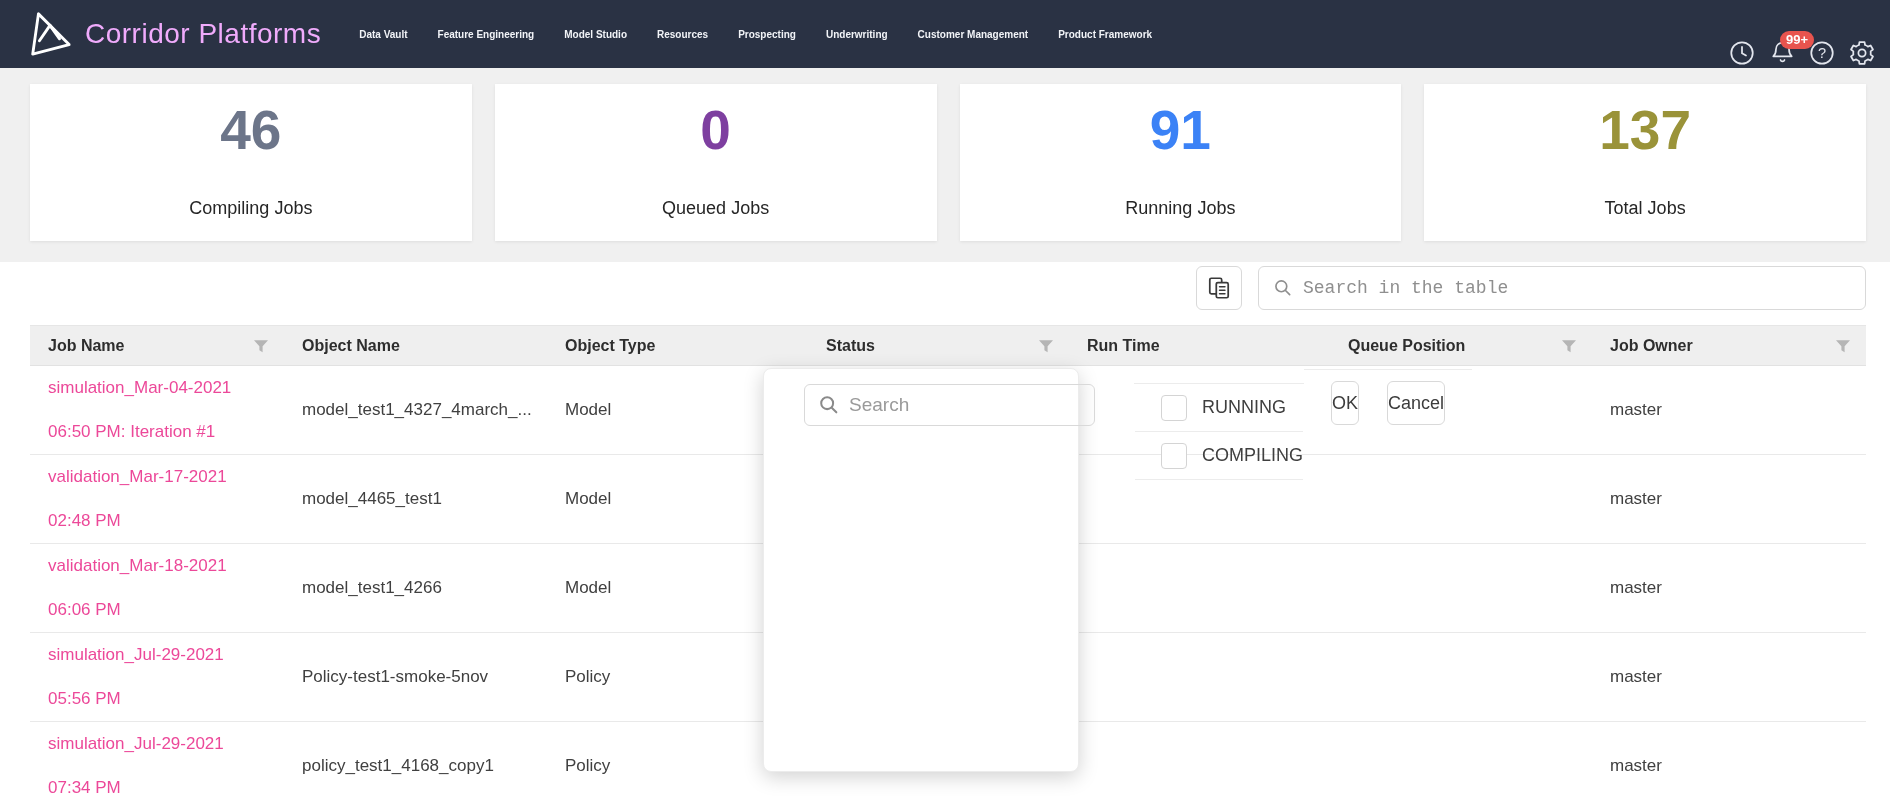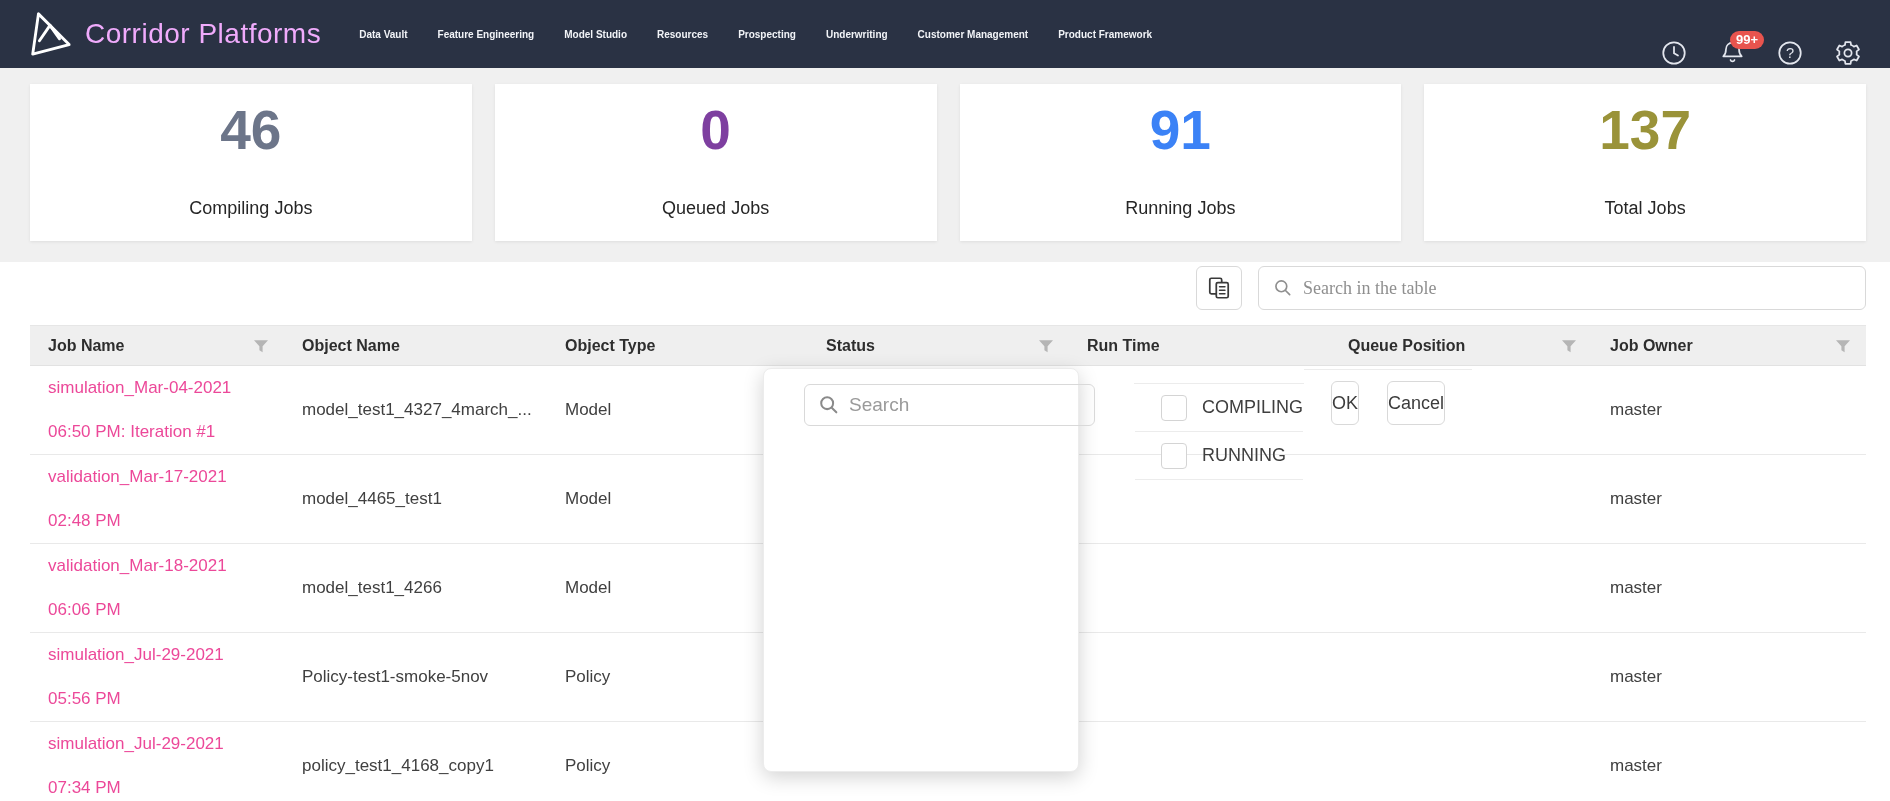--- a/index.html
+++ b/index.html
@@ -6,21 +6,21 @@
   html,body { width:1890px; height:801px; overflow:hidden; background:#f0f0f0;
     font-family:"Liberation Sans","DejaVu Sans",sans-serif; }
 
   
   .navbar { position:absolute; left:0; top:0; width:1890px; height:68px;
     background:#2a3244; display:flex; align-items:center; z-index:20; }
   .brand { display:flex; align-items:center; margin-left:26px; gap:13px; }
   .brand-text { color:#f0abfc; font-size:28px; font-weight:400; letter-spacing:.5px; white-space:nowrap; }
   .mainnav { display:flex; align-items:center; margin-left:38px; gap:30px; }
   .mainnav .navitem { color:#f2f4f8; font-size:10px; font-weight:700; white-space:nowrap; cursor:pointer; }
-  .nav-right { margin-left:auto; display:flex; align-items:center; gap:30px; padding-right:28px;margin-top:37px; }
+  .nav-right { margin-left:auto; display:flex; align-items:center; gap:12px; padding-right:14px;margin-top:37px; }
   .nav-icon { position:relative; width:28px; height:28px; display:flex; align-items:center; justify-content:center; cursor:pointer; }
   .badge { position:absolute; top:-8px; left:12px; background:#e8544e; color:#fff;
     font-size:13px; font-weight:700; border-radius:9px; padding:2px 6px; line-height:1.15; }
   .user-chip { display:flex; align-items:center; gap:10px; height:46px; padding:0 9px 0 16px;
     border:1px solid #4d5669; border-radius:9px; cursor:pointer; }
   .user-name { color:#fff; font-size:19px; font-weight:700; }
   .avatar { width:31px; height:31px; border-radius:50%; background:#5b6478; color:#fff;
     font-size:16px; display:flex; align-items:center; justify-content:center; }
 
   
@@ -32,21 +32,21 @@
   .card-label { font-size:18px; color:#262626; }
 
   
   .panel { position:absolute; left:0; top:262px; width:1890px; height:539px; background:#fff; }
   .col-chooser-btn { position:absolute; left:1196px; top:4px; width:46px; height:44px; background:#fff;
     border:1px solid #d9d9d9; border-radius:6px; display:flex; align-items:center; justify-content:center; cursor:pointer; }
   .table-search { position:absolute; left:1258px; top:4px; width:608px; height:44px;
     border:1px solid #d9d9d9; border-radius:6px; display:flex; align-items:center; background:#fff; }
   .table-search svg { margin:0 10px 0 14px; flex:none; }
   .table-search input { border:none; outline:none; flex:1; font-size:18px; color:#b91c1c;
-    font-family:Liberation Serif, serif; background:transparent; }
+    font-family:Liberation Mono, monospace; background:transparent; }
   .table-search input::placeholder { color:#8f8f8f; }
 
   table.jobs { position:absolute; left:30px; top:63px; width:1836px; border-collapse:collapse; table-layout:fixed; }
   .jobs th { height:40px; background:#efefef; text-align:left; padding:0 18px; font-size:16px;
     font-weight:700; color:#2e2e2e; position:relative; border-top:1px solid #e6e6e6; border-bottom:1px solid #e2e2e2; }
   .jobs th .funnel { position:absolute; right:15px; top:13px; cursor:pointer; }
   .jobs td { height:82px; padding:0 18px; font-size:17px; color:#404040; vertical-align:middle;
     border-bottom:1px solid #e9e9e9; overflow:hidden; white-space:nowrap; }
   .jobs td.wrap { white-space:normal; }
   .jobs td a { color:#ec4899; text-decoration:none; line-height:44px; cursor:pointer;margin-top:48px; }
@@ -258,25 +258,25 @@
   <div class="popup-search">
     <svg width="22" height="22" viewBox="0 0 24 24" fill="none" stroke="#8a8a8a" stroke-width="2.2" stroke-linecap="round">
       <circle cx="10" cy="10" r="6.5"></circle>
         <path d="M15 15l5 5"></path>
     </svg>
     <input type="text" placeholder="Search" style="">
   </div>
   <div class="popup-options">
     <div class="popup-option">
       <span class="checkbox"></span>
-      <span class="opt-label">COMPILING</span>
+      <span class="opt-label">RUNNING</span>
     </div>
     <div class="popup-option">
       <span class="checkbox"></span>
-      <span class="opt-label">RUNNING</span>
+      <span class="opt-label">COMPILING</span>
     </div>
   </div>
   <div class="popup-spacer"></div>
   <div class="popup-footer">
     <button>OK</button>
     <button>Cancel</button>
   </div>
 </div>
 
 </body></html>

